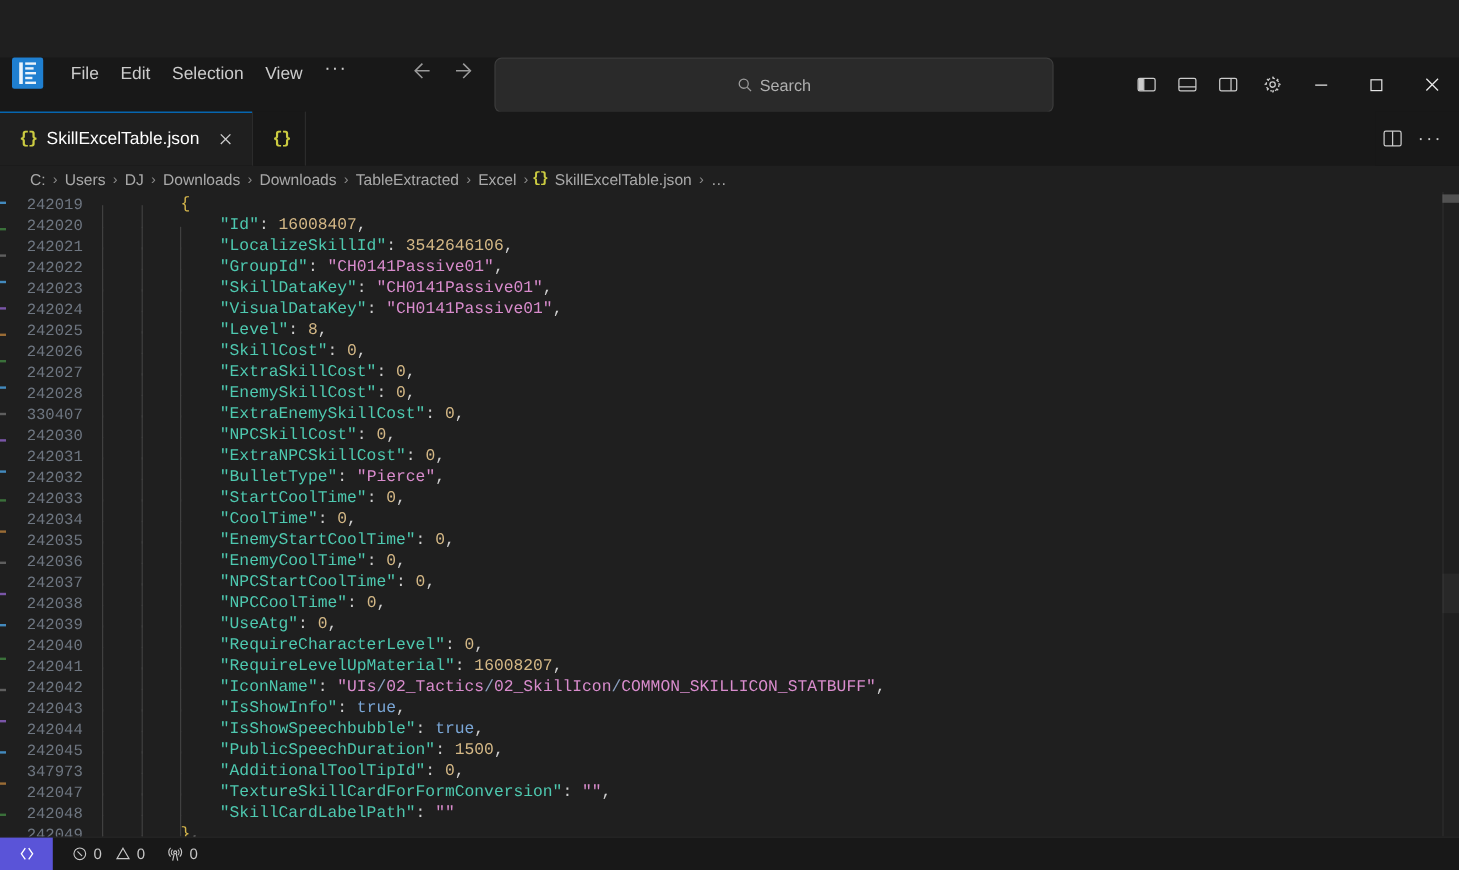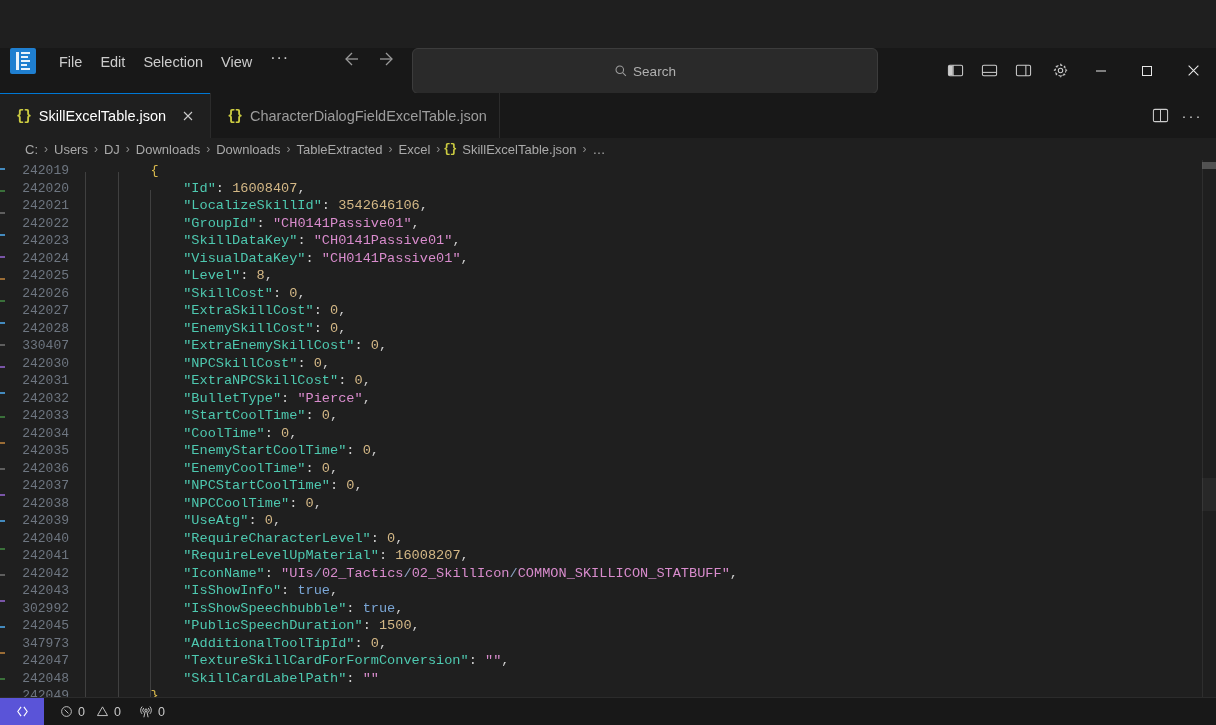--- a/index.html
+++ b/index.html
@@ -327,21 +327,20 @@
     <span>SkillExcelTable.json</span>
     <span class="tab-close">
       <svg width="12" height="12" viewBox="0 0 12 12" stroke="#cccccc" stroke-width="1.1">
           <path d="M2 2 L10 10 M10 2 L2 10"></path>
         </svg>
     </span>
   </div>
 
   <div class="tab">
     <span class="tab-icon">{}</span>
-    <span>CharacterDialogFieldExcelTable.json</span>
   </div>
 
   <div class="tabbar-right">
     <div class="ic">
       <svg width="17" height="17" viewBox="0 0 18 18" fill="none" stroke="#cccccc" stroke-width="1.1">
         <rect x="1.5" y="2.5" width="15" height="13" rx="1.5"></rect>
         <path d="M9 2.5 V15.5"></path>
       </svg>
     </div>
     <div class="ic">
@@ -417,21 +416,21 @@
       <div class="ln">242034</div>
       <div class="ln">242035</div>
       <div class="ln">242036</div>
       <div class="ln">242037</div>
       <div class="ln">242038</div>
       <div class="ln">242039</div>
       <div class="ln">242040</div>
       <div class="ln">242041</div>
       <div class="ln">242042</div>
       <div class="ln">242043</div>
-      <div class="ln">302992</div>
+      <div class="ln">242044</div>
       <div class="ln">242045</div>
       <div class="ln">347973</div>
       <div class="ln">242047</div>
       <div class="ln">242048</div>
       <div class="ln">242049</div>
       <div class="ln">242050</div>
       <div class="ln">242051</div>
       <div class="ln">242052</div>
     </div>
   <div class="code" id="code"><div class="line"><span class="ig" style="width: 32.72px;"></span><span class="ig" style="width: 32.72px;"></span><span class="br1">{</span></div><div class="line"><span class="ig" style="width: 32.72px;"></span><span class="ig" style="width: 32.72px;"></span><span class="ig" style="width: 32.72px; background: transparent;"></span><span class="k">"Id"</span><span class="p">: </span><span class="n">16008407</span><span class="p">,</span></div><div class="line"><span class="ig" style="width: 32.72px;"></span><span class="ig" style="width: 32.72px;"></span><span class="ig" style="width: 32.72px; background: transparent;"></span><span class="k">"LocalizeSkillId"</span><span class="p">: </span><span class="n">3542646106</span><span class="p">,</span></div><div class="line"><span class="ig" style="width: 32.72px;"></span><span class="ig" style="width: 32.72px;"></span><span class="ig" style="width: 32.72px; background: transparent;"></span><span class="k">"GroupId"</span><span class="p">: </span><span class="s">"CH0141Passive01"</span><span class="p">,</span></div><div class="line"><span class="ig" style="width: 32.72px;"></span><span class="ig" style="width: 32.72px;"></span><span class="ig" style="width: 32.72px; background: transparent;"></span><span class="k">"SkillDataKey"</span><span class="p">: </span><span class="s">"CH0141Passive01"</span><span class="p">,</span></div><div class="line"><span class="ig" style="width: 32.72px;"></span><span class="ig" style="width: 32.72px;"></span><span class="ig" style="width: 32.72px; background: transparent;"></span><span class="k">"VisualDataKey"</span><span class="p">: </span><span class="s">"CH0141Passive01"</span><span class="p">,</span></div><div class="line"><span class="ig" style="width: 32.72px;"></span><span class="ig" style="width: 32.72px;"></span><span class="ig" style="width: 32.72px; background: transparent;"></span><span class="k">"Level"</span><span class="p">: </span><span class="n">8</span><span class="p">,</span></div><div class="line"><span class="ig" style="width: 32.72px;"></span><span class="ig" style="width: 32.72px;"></span><span class="ig" style="width: 32.72px; background: transparent;"></span><span class="k">"SkillCost"</span><span class="p">: </span><span class="n">0</span><span class="p">,</span></div><div class="line"><span class="ig" style="width: 32.72px;"></span><span class="ig" style="width: 32.72px;"></span><span class="ig" style="width: 32.72px; background: transparent;"></span><span class="k">"ExtraSkillCost"</span><span class="p">: </span><span class="n">0</span><span class="p">,</span></div><div class="line"><span class="ig" style="width: 32.72px;"></span><span class="ig" style="width: 32.72px;"></span><span class="ig" style="width: 32.72px; background: transparent;"></span><span class="k">"EnemySkillCost"</span><span class="p">: </span><span class="n">0</span><span class="p">,</span></div><div class="line"><span class="ig" style="width: 32.72px;"></span><span class="ig" style="width: 32.72px;"></span><span class="ig" style="width: 32.72px; background: transparent;"></span><span class="k">"ExtraEnemySkillCost"</span><span class="p">: </span><span class="n">0</span><span class="p">,</span></div><div class="line"><span class="ig" style="width: 32.72px;"></span><span class="ig" style="width: 32.72px;"></span><span class="ig" style="width: 32.72px; background: transparent;"></span><span class="k">"NPCSkillCost"</span><span class="p">: </span><span class="n">0</span><span class="p">,</span></div><div class="line"><span class="ig" style="width: 32.72px;"></span><span class="ig" style="width: 32.72px;"></span><span class="ig" style="width: 32.72px; background: transparent;"></span><span class="k">"ExtraNPCSkillCost"</span><span class="p">: </span><span class="n">0</span><span class="p">,</span></div><div class="line"><span class="ig" style="width: 32.72px;"></span><span class="ig" style="width: 32.72px;"></span><span class="ig" style="width: 32.72px; background: transparent;"></span><span class="k">"BulletType"</span><span class="p">: </span><span class="s">"Pierce"</span><span class="p">,</span></div><div class="line"><span class="ig" style="width: 32.72px;"></span><span class="ig" style="width: 32.72px;"></span><span class="ig" style="width: 32.72px; background: transparent;"></span><span class="k">"StartCoolTime"</span><span class="p">: </span><span class="n">0</span><span class="p">,</span></div><div class="line"><span class="ig" style="width: 32.72px;"></span><span class="ig" style="width: 32.72px;"></span><span class="ig" style="width: 32.72px; background: transparent;"></span><span class="k">"CoolTime"</span><span class="p">: </span><span class="n">0</span><span class="p">,</span></div><div class="line"><span class="ig" style="width: 32.72px;"></span><span class="ig" style="width: 32.72px;"></span><span class="ig" style="width: 32.72px; background: transparent;"></span><span class="k">"EnemyStartCoolTime"</span><span class="p">: </span><span class="n">0</span><span class="p">,</span></div><div class="line"><span class="ig" style="width: 32.72px;"></span><span class="ig" style="width: 32.72px;"></span><span class="ig" style="width: 32.72px; background: transparent;"></span><span class="k">"EnemyCoolTime"</span><span class="p">: </span><span class="n">0</span><span class="p">,</span></div><div class="line"><span class="ig" style="width: 32.72px;"></span><span class="ig" style="width: 32.72px;"></span><span class="ig" style="width: 32.72px; background: transparent;"></span><span class="k">"NPCStartCoolTime"</span><span class="p">: </span><span class="n">0</span><span class="p">,</span></div><div class="line"><span class="ig" style="width: 32.72px;"></span><span class="ig" style="width: 32.72px;"></span><span class="ig" style="width: 32.72px; background: transparent;"></span><span class="k">"NPCCoolTime"</span><span class="p">: </span><span class="n">0</span><span class="p">,</span></div><div class="line"><span class="ig" style="width: 32.72px;"></span><span class="ig" style="width: 32.72px;"></span><span class="ig" style="width: 32.72px; background: transparent;"></span><span class="k">"UseAtg"</span><span class="p">: </span><span class="n">0</span><span class="p">,</span></div><div class="line"><span class="ig" style="width: 32.72px;"></span><span class="ig" style="width: 32.72px;"></span><span class="ig" style="width: 32.72px; background: transparent;"></span><span class="k">"RequireCharacterLevel"</span><span class="p">: </span><span class="n">0</span><span class="p">,</span></div><div class="line"><span class="ig" style="width: 32.72px;"></span><span class="ig" style="width: 32.72px;"></span><span class="ig" style="width: 32.72px; background: transparent;"></span><span class="k">"RequireLevelUpMaterial"</span><span class="p">: </span><span class="n">16008207</span><span class="p">,</span></div><div class="line"><span class="ig" style="width: 32.72px;"></span><span class="ig" style="width: 32.72px;"></span><span class="ig" style="width: 32.72px; background: transparent;"></span><span class="k">"IconName"</span><span class="p">: </span><span class="s">"UIs</span><span class="s2">/</span><span class="s">02_Tactics</span><span class="s2">/</span><span class="s">02_SkillIcon</span><span class="s2">/</span><span class="s">COMMON_SKILLICON_STATBUFF"</span><span class="p">,</span></div><div class="line"><span class="ig" style="width: 32.72px;"></span><span class="ig" style="width: 32.72px;"></span><span class="ig" style="width: 32.72px; background: transparent;"></span><span class="k">"IsShowInfo"</span><span class="p">: </span><span class="b">true</span><span class="p">,</span></div><div class="line"><span class="ig" style="width: 32.72px;"></span><span class="ig" style="width: 32.72px;"></span><span class="ig" style="width: 32.72px; background: transparent;"></span><span class="k">"IsShowSpeechbubble"</span><span class="p">: </span><span class="b">true</span><span class="p">,</span></div><div class="line"><span class="ig" style="width: 32.72px;"></span><span class="ig" style="width: 32.72px;"></span><span class="ig" style="width: 32.72px; background: transparent;"></span><span class="k">"PublicSpeechDuration"</span><span class="p">: </span><span class="n">1500</span><span class="p">,</span></div><div class="line"><span class="ig" style="width: 32.72px;"></span><span class="ig" style="width: 32.72px;"></span><span class="ig" style="width: 32.72px; background: transparent;"></span><span class="k">"AdditionalToolTipId"</span><span class="p">: </span><span class="n">0</span><span class="p">,</span></div><div class="line"><span class="ig" style="width: 32.72px;"></span><span class="ig" style="width: 32.72px;"></span><span class="ig" style="width: 32.72px; background: transparent;"></span><span class="k">"TextureSkillCardForFormConversion"</span><span class="p">: </span><span class="s">""</span><span class="p">,</span></div><div class="line"><span class="ig" style="width: 32.72px;"></span><span class="ig" style="width: 32.72px;"></span><span class="ig" style="width: 32.72px; background: transparent;"></span><span class="k">"SkillCardLabelPath"</span><span class="p">: </span><span class="s">""</span></div><div class="line"><span class="ig" style="width: 32.72px;"></span><span class="ig" style="width: 32.72px;"></span><span class="br1">}</span><span class="p">,</span></div><div class="line"><span class="ig" style="width: 32.72px;"></span><span class="ig" style="width: 32.72px;"></span><span class="br2">{</span></div><div class="line"><span class="ig" style="width: 32.72px;"></span><span class="ig" style="width: 32.72px;"></span><span class="ig" style="width: 32.72px; background: transparent;"></span><span class="k">"Id"</span><span class="p">: </span><span class="n">16008408</span><span class="p">,</span></div><div class="line"><span class="ig" style="width: 32.72px;"></span><span class="ig" style="width: 32.72px;"></span><span class="ig" style="width: 32.72px; background: transparent;"></span><span class="k">"LocalizeSkillId"</span><span class="p">: </span><span class="n">3125013891</span></div></div>

